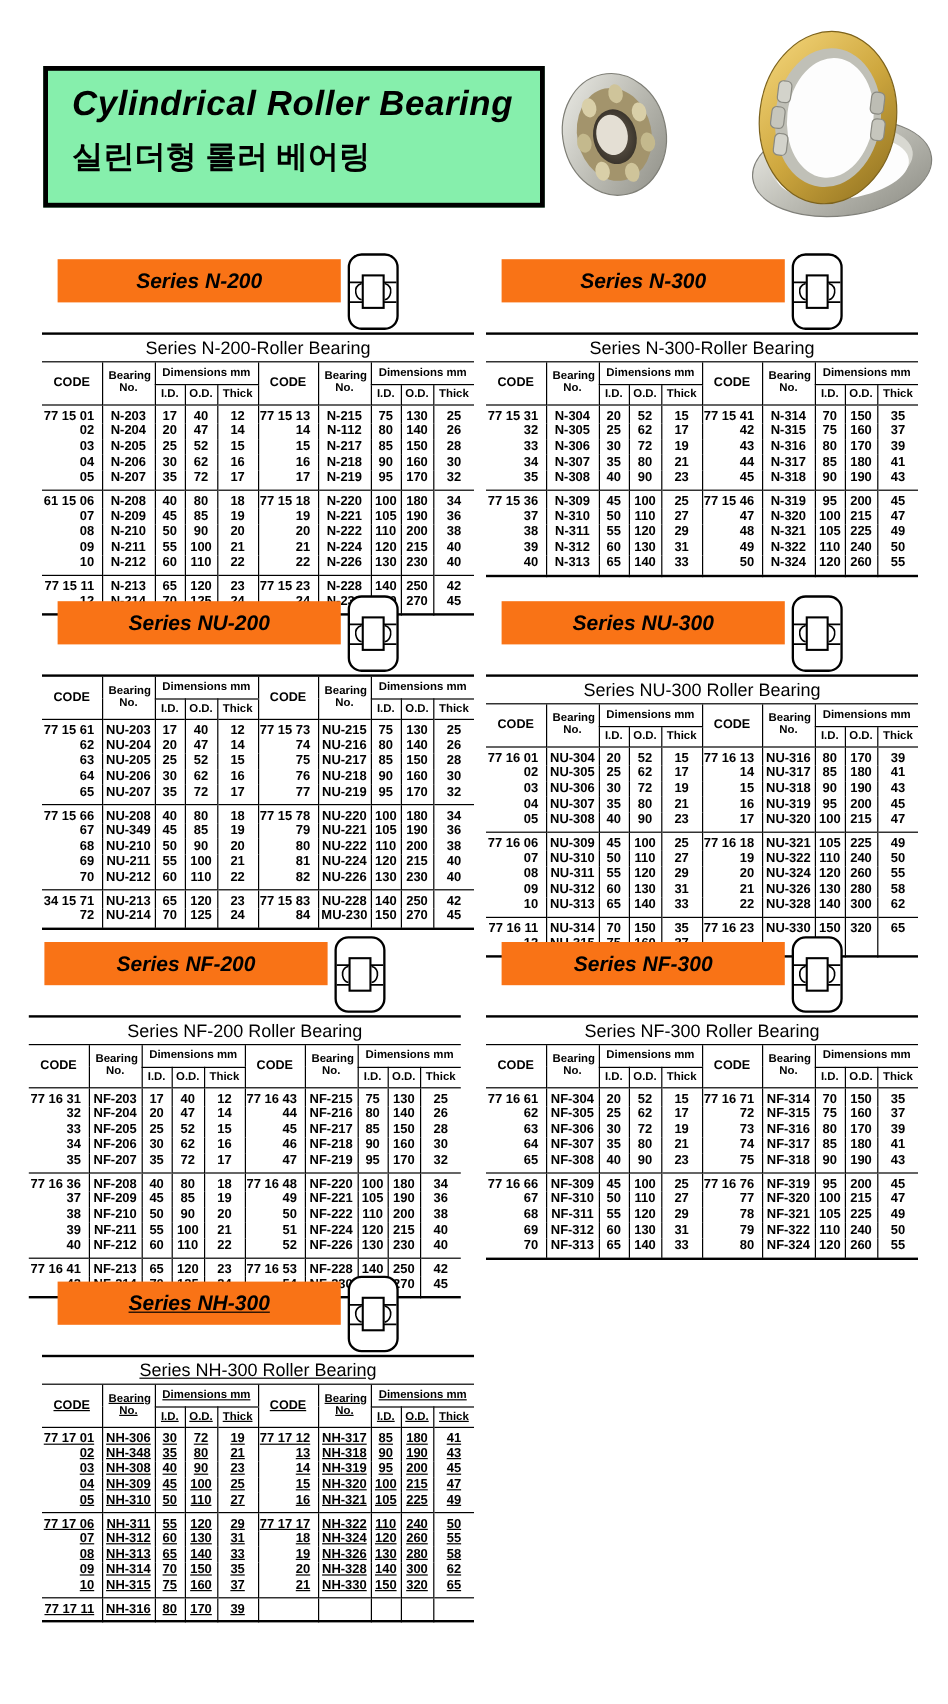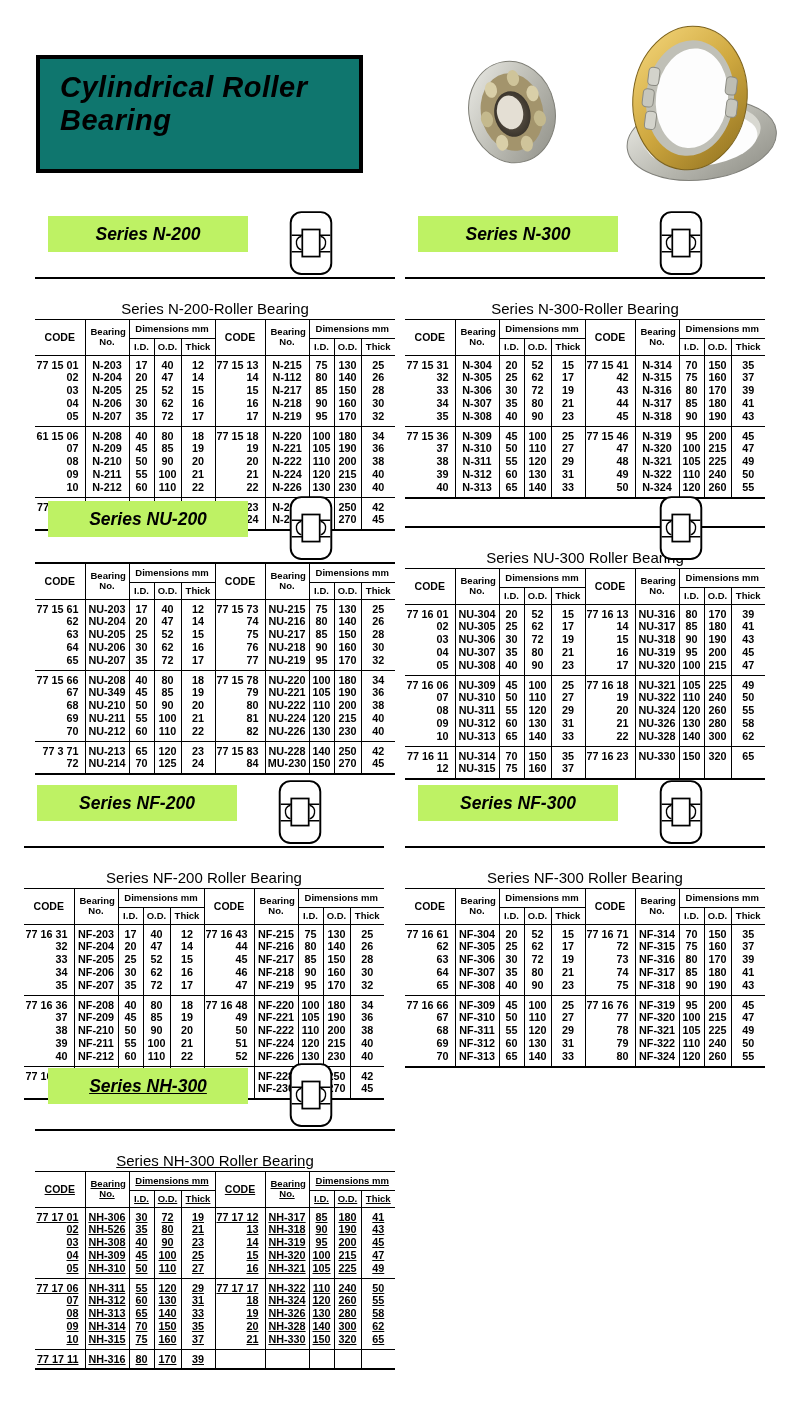--- a/index.html
+++ b/index.html
@@ -3,48 +3,48 @@
 <meta charset="utf-8">
 <style>
   * { margin:0; padding:0; box-sizing:border-box; }
   html,body { background:#ffffff; }
   body {
     width:790px; height:1420px; position:relative;
     font-family:"Liberation Sans", sans-serif; color:#000;
   }
   
   .header-box {
-    position:absolute; left:36px; top:55px; width:327px; height:118px;
-    background:#0f766e; border:4px solid #000; padding:12px 0 0 20px;
+    position:absolute; left:36px; top:55px; width:418px; height:118px;
+    background:#86efac; border:4px solid #000; padding:12px 0 0 20px;
   }
   .header-title1 { font-size:29px; font-weight:bold; font-style:italic; letter-spacing:0.5px; }
   .header-title2 { font-size:26px; font-weight:bold; margin-top:9px; }
   .photo-small { position:absolute; left:458px; top:50px; }
   .photo-large { position:absolute; left:580px; top:20px; }
 
   
   .section { position:absolute; width:360px; }
   #sec0 { left:35px;  top:216px; }
   #sec1 { left:405px; top:216px; }
   #sec2 { left:35px;  top:501px; }
   #sec3 { left:405px; top:501px; }
   #sec4 { left:24px;  top:785px; }
   #sec5 { left:405px; top:785px; }
   #sec6 { left:35px;  top:1068px;text-decoration:underline; }
 
   .series-label {
-    margin-left:13px; width:200px; height:36px; background:#bef264;
+    margin-left:13px; width:236px; height:36px; background:#f97316;
     display:flex; align-items:center; justify-content:center;
     font-weight:bold; font-style:italic; font-size:17.5px;
   }
   .section-icon { position:absolute; left:247px; top:-7px; }
 
   .table-wrap { margin-top:25px; border-top:2px solid #000; }
   .tbl-title {
-    text-align:center; font-size:15px; padding:21px 0 2px;
+    text-align:center; font-size:15px; padding:3px 0 2px;
     border-bottom:1.4px solid #000;
   }
   table { width:100%; border-collapse:collapse; table-layout:fixed; border-bottom:2.2px solid #000; }
   col.w-code { width:50px; } col.w-brg { width:44px; }
   col.w-id { width:25px; }  col.w-od { width:27px; } col.w-th { width:34px; }
 
   th, td { border-left:1px solid #000; }
   th.c0, td.c0 { border-left:none; }
 
   thead { border-bottom:1.3px solid #000; }
@@ -88,20 +88,21 @@
     </linearGradient>
     <radialGradient id="hole">
       <stop offset="0" stop-color="#6d6355"></stop>
         <stop offset="1" stop-color="#3b352c"></stop>
     </radialGradient>
   </defs>
 </svg>
 
 <div class="header-box">
   <div class="header-title1">Cylindrical Roller Bearing</div>
+  <div class="header-title2">실린더형 롤러 베어링</div>
 </div>
 
 <svg class="photo-small" width="108" height="124" viewBox="0 0 108 124">
   <g transform="rotate(-12 54 62)">
     <ellipse cx="54" cy="62" rx="43" ry="51" fill="url(#silv)" stroke="#7e7e76" stroke-width="1"></ellipse>
     <ellipse cx="54" cy="62" rx="31" ry="39" fill="#a3946c"></ellipse>
     <ellipse cx="38" cy="36" rx="6" ry="8" fill="#d9cfa8"></ellipse>
     <ellipse cx="62" cy="29" rx="6" ry="8" fill="#cfc49a"></ellipse>
     <ellipse cx="78" cy="48" rx="6" ry="8" fill="#d9cfa8"></ellipse>
     <ellipse cx="80" cy="74" rx="6" ry="8" fill="#c4b98d"></ellipse>
@@ -643,21 +644,21 @@
             <td class="c4">22</td>
             <td class="c5">82</td>
             <td class="c6">NU-226</td>
             <td class="c7">130</td>
             <td class="c8">230</td>
             <td class="c9">40</td>
           </tr>
         </tbody>
         <tbody>
           <tr>
-            <td class="c0">77 3 71</td>
+            <td class="c0">34 15 71</td>
             <td class="c1">NU-213</td>
             <td class="c2">65</td>
             <td class="c3">120</td>
             <td class="c4">23</td>
             <td class="c5">77 15 83</td>
             <td class="c6">NU-228</td>
             <td class="c7">140</td>
             <td class="c8">250</td>
             <td class="c9">42</td>
           </tr>
@@ -671,20 +672,21 @@
             <td class="c6">MU-230</td>
             <td class="c7">150</td>
             <td class="c8">270</td>
             <td class="c9">45</td>
           </tr>
         </tbody>
       </table>
   </div>
 </section>
 <section class="section" id="sec3">
+  <div class="series-label">Series NU-300</div>
   <svg class="section-icon" width="58" height="70" viewBox="0 0 60 72">
       <use href="#xsec"></use>
     </svg>
   <div class="table-wrap">
     <div class="tbl-title">Series NU-300 Roller Bearing</div>
     <table>
       <colgroup>
         <col class="w-code">
           <col class="w-brg">
           <col class="w-id">
@@ -1269,21 +1271,21 @@
             <td class="c3">72</td>
             <td class="c4">19</td>
             <td class="c5">77 17 12</td>
             <td class="c6">NH-317</td>
             <td class="c7">85</td>
             <td class="c8">180</td>
             <td class="c9">41</td>
           </tr>
           <tr>
             <td class="c0">02</td>
-            <td class="c1">NH-526</td>
+            <td class="c1">NH-348</td>
             <td class="c2">35</td>
             <td class="c3">80</td>
             <td class="c4">21</td>
             <td class="c5">13</td>
             <td class="c6">NH-318</td>
             <td class="c7">90</td>
             <td class="c8">190</td>
             <td class="c9">43</td>
           </tr>
           <tr>

